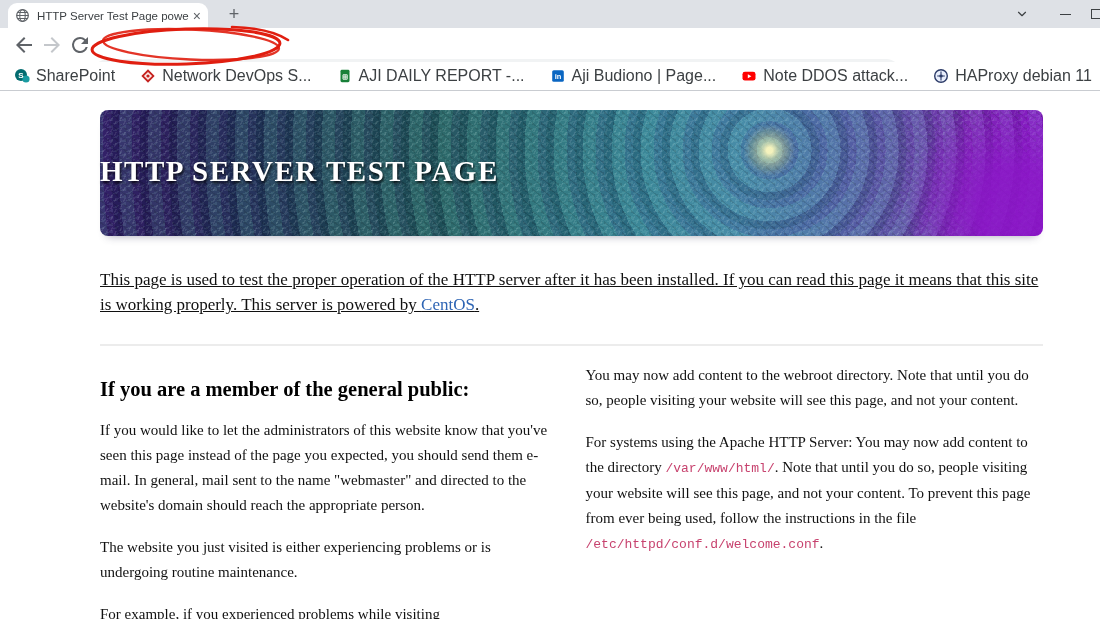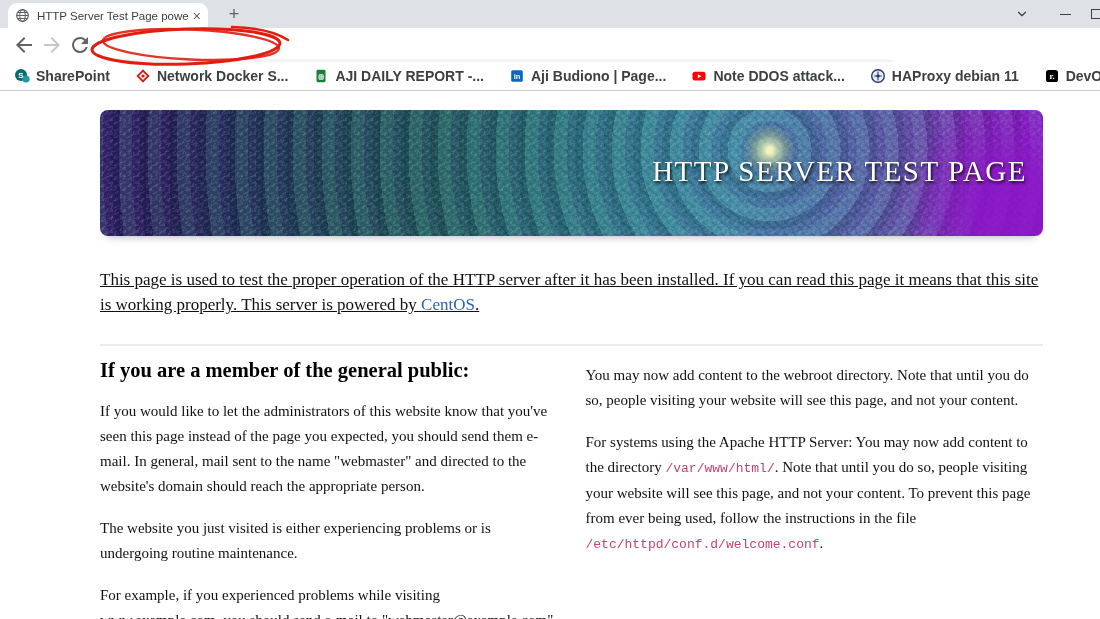--- a/index.html
+++ b/index.html
@@ -28,45 +28,45 @@
   .omnibox { position:absolute; left:94px; top:31px; width:806px; height:28px; background:#f1f3f4;
              border-radius:14px; display:flex; align-items:center; padding:0 14px; }
   .ns-text { font-size:13px; color:#5f6368; margin-left:8px; }
   .om-sep { width:1px; height:15px; background:#c6c9cc; margin:0 11px; }
   .url-text { font-size:13.5px; color:#202124; letter-spacing:.2px; }
   .tb-icon { position:absolute; top:37px; width:20px; height:20px; }
 
   .bookmarksbar { position:absolute; left:0; top:62px; width:1100px; height:29px; background:#fff;
                   border-bottom:1px solid #c9ccd1; display:flex; align-items:center; padding-left:14px; gap:25px; }
   .bm { display:flex; align-items:center; gap:6px; white-space:nowrap; }
-  .bm-label { font-size:14px; color:#3c4043;font-weight:bold; }
+  .bm-label { font-size:16px; color:#3c4043; }
   .bm-ic { width:16px; height:16px; flex:0 0 16px; }
 
   .annotation { position:absolute; left:82px; top:20px; width:222px; height:54px; z-index:60; pointer-events:none; }
 
   
   .content { position:absolute; left:0; top:92px; width:1100px; height:527px; background:#fff; overflow:hidden;
              font-family:"Liberation Serif", serif; color:#101010; }
   .banner { margin:18px 0 0 100px; width:943px; height:126px; border-radius:8px; position:relative;
             box-shadow:0 7px 9px -7px rgba(60,60,90,.45);
             background:
               radial-gradient(circle at 71% 32%, rgba(253,248,190,.95) 0 3px, rgba(240,240,170,.55) 9px, rgba(240,240,170,0) 26px),
               radial-gradient(circle at 97% 78%, rgba(140,22,200,.85) 0 38px, rgba(140,22,200,0) 110px),
               repeating-radial-gradient(circle at 71% 32%, rgba(140,220,230,.14) 0 13px, rgba(30,40,90,.16) 13px 21px, rgba(120,90,200,.10) 21px 29px),
               repeating-conic-gradient(from 15deg, rgba(255,255,255,.10) 0% 6%, transparent 6% 28%, rgba(0,0,0,.14) 28% 34%, transparent 34% 50%),
               repeating-conic-gradient(from 65deg, rgba(190,255,235,.10) 0% 8%, transparent 8% 42%),
               linear-gradient(93deg,#2b1a5e 0%,#241a52 7%,#1d2c50 15%,#1c4450 26%,#1d5555 36%,#256a72 48%,#2f7a8c 58%,#3d7f9e 68%,#47699f 76%,#5a4fa0 84%,#7a22ae 92%,#8614c2 100%);
             background-size:auto,auto,auto,9px 11px,13px 7px,auto; }
-  .banner-title { position:absolute; left:0; right:16px; top:50%; transform:translateY(-54%);
-                  text-align:right; color:#fff; font-size:29px; font-weight:normal; letter-spacing:1.5px;
+  .banner-title { position:absolute; left:0; right:0; top:50%; transform:translateY(-54%);
+                  text-align:left; color:#fff; font-size:29px; font-weight:bold; letter-spacing:1.5px;
                   text-shadow:1px 2px 3px rgba(0,0,0,.85); }
   .intro { margin:31px 0 0 100px; width:943px; font-size:17px; line-height:25px;text-decoration:underline; }
   .content hr { margin:27px 0 0 100px; width:943px; border:none; border-top:2px solid #ececec; }
   .cols { display:grid; grid-template-columns:1fr 1fr; column-gap:28px; width:943px; margin:0 0 0 100px; }
-  .col h2 { margin-top:13px; font-size:20.5px; font-weight:bold; color:#000; }
+  .col h2 { margin-top:32px; font-size:20.5px; font-weight:bold; color:#000; }
   .col p { margin-top:17px; font-size:15px; line-height:25px; color:#111; }
   code { font-family:Liberation Mono, monospace; font-size:13px; color:#c7426e; }
   a.centos-link { color:#2d64b4; text-decoration:none; }
   .ico { display:block; }
 </style>
 </head>
 <body>
 
 <div class="tabstrip">
   <div class="tab">
@@ -149,21 +149,21 @@
         <circle cx="12" cy="11" r="3.6" fill="#1a9ba1"></circle>
       <text x="7" y="10" font-size="8" font-weight="bold" fill="#fff" text-anchor="middle" font-family="Liberation Sans, sans-serif">S</text>
       </svg>
     <span class="bm-label">SharePoint</span>
   </div>
   <div class="bm">
     <svg class="bm-ic ico" viewBox="0 0 16 16">
       <rect x="4.2" y="4.2" width="7.6" height="7.6" fill="#fce8e6" stroke="#c5221f" stroke-width="1.8" transform="rotate(45 8 8)"></rect>
       <circle cx="8" cy="8" r="1.6" fill="#c5221f"></circle>
       </svg>
-    <span class="bm-label">Network Docker S...</span>
+    <span class="bm-label">Network DevOps S...</span>
   </div>
   <div class="bm">
     <svg class="bm-ic ico" viewBox="0 0 16 16">
       <rect x="3.5" y="1.8" width="9" height="12.4" rx="1.4" fill="#188038"></rect>
       <path d="M6 6.8h4.2v4.4H6z M8.1 6.8v4.4 M6 9h4.2" stroke="#fff" stroke-width=".9" fill="none"></path>
       </svg>
     <span class="bm-label">AJI DAILY REPORT -...</span>
   </div>
   <div class="bm">
     <svg class="bm-ic ico" viewBox="0 0 16 16">

